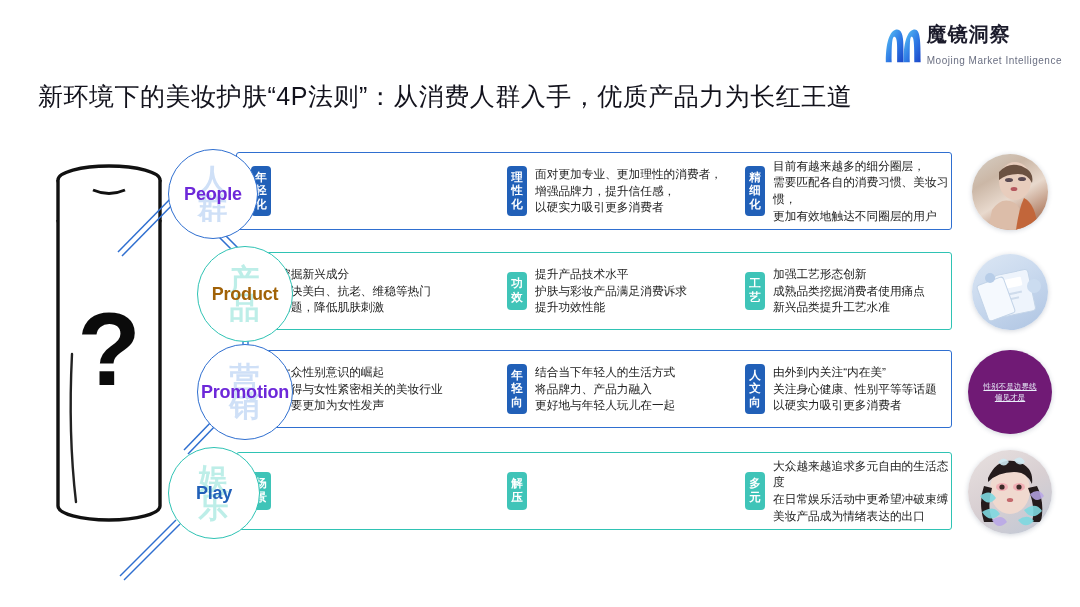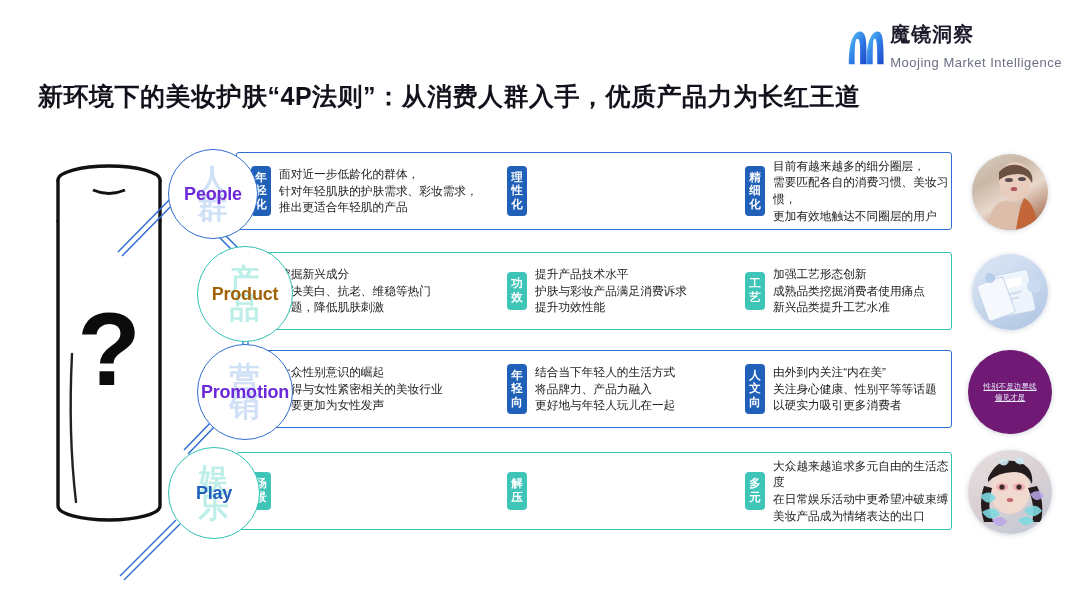--- a/index.html
+++ b/index.html
@@ -9,27 +9,27 @@
     font-family:"Liberation Sans","DejaVu Sans",sans-serif;
     overflow:hidden;position:relative;
   }
   .stage{position:absolute;left:0;top:0;width:1080px;height:607px;}
 
   
   .logo{position:absolute;right:18px;top:24px;display:flex;align-items:center;gap:4px;}
   .logo-mark{width:40px;height:38px;}
   .logo-text{display:flex;flex-direction:column;line-height:1;}
   .logo-cn{font-size:20px;font-weight:bold;color:#1b1b2b;letter-spacing:1px;}
-  .logo-en{font-size:13px;color:#6a6f82;letter-spacing:.5px;margin-top:12px;
+  .logo-en{font-size:10px;color:#6a6f82;letter-spacing:.5px;margin-top:12px;
            font-family:"Liberation Sans",sans-serif;}
 
   
   .title{
     position:absolute;left:38px;top:80px;width:900px;
-    font-size:25px;font-weight:bold;color:#12121c;letter-spacing:.5px;
+    font-size:25px;font-weight:normal;color:#12121c;letter-spacing:.5px;
     white-space:nowrap;
   }
 
   
   .bottle{position:absolute;left:46px;top:158px;width:126px;height:382px;}
   .qmark{
     position:absolute;left:46px;top:158px;width:126px;height:382px;
     display:flex;align-items:center;justify-content:center;
     font-size:104px;font-weight:bold;color:#0b0b0b;line-height:1;
     font-family:"Liberation Sans",sans-serif;
@@ -144,30 +144,30 @@
   </svg>
 
   <div class="row" style="top:152px">
     <div class="cells">
       <div class="cell" style="width:256px">
         <div class="tag">
           <span>年</span>
             <span>轻</span>
             <span>化</span>
         </div>
-        <div class="desc">面对近一步低龄化的群体，
-针对年轻肌肤的护肤需求、彩妆需求，
-推出更适合年轻肌的产品</div>
       </div>
       <div class="cell" style="width:238px">
         <div class="tag">
           <span>理</span>
             <span>性</span>
             <span>化</span>
         </div>
+        <div class="desc">面对更加专业、更加理性的消费者，
+增强品牌力，提升信任感，
+以硬实力吸引更多消费者</div>
       </div>
       <div class="cell" style="width:216px">
         <div class="tag">
           <span>精</span>
             <span>细</span>
             <span>化</span>
         </div>
         <div class="desc">目前有越来越多的细分圈层，
 需要匹配各自的消费习惯、美妆习惯，
 更加有效地触达不同圈层的用户</div>

